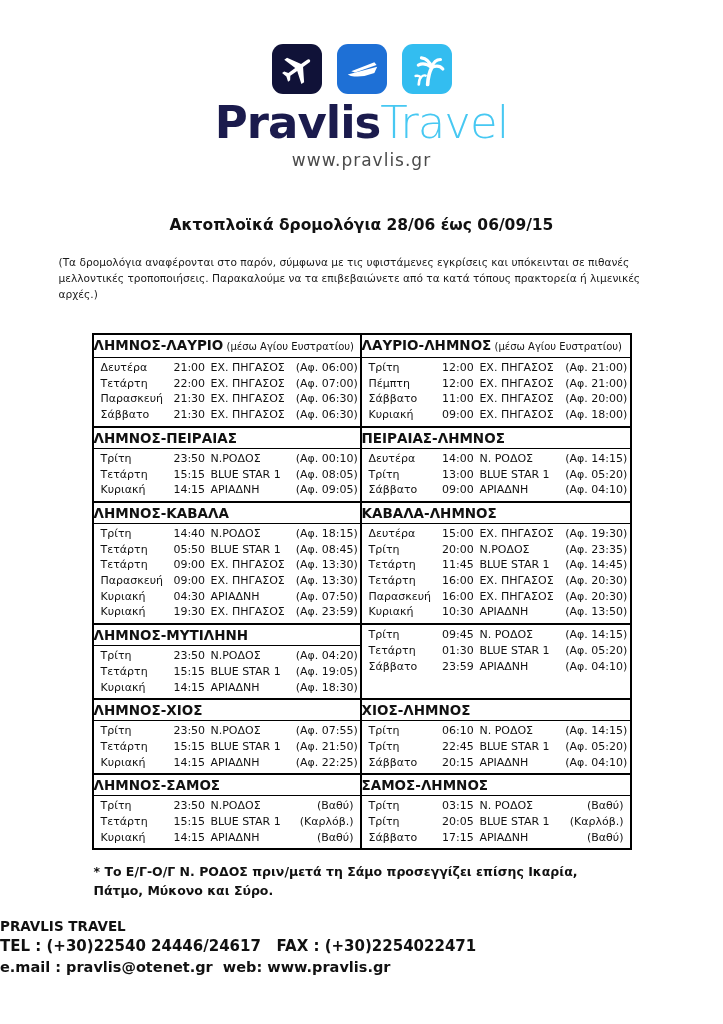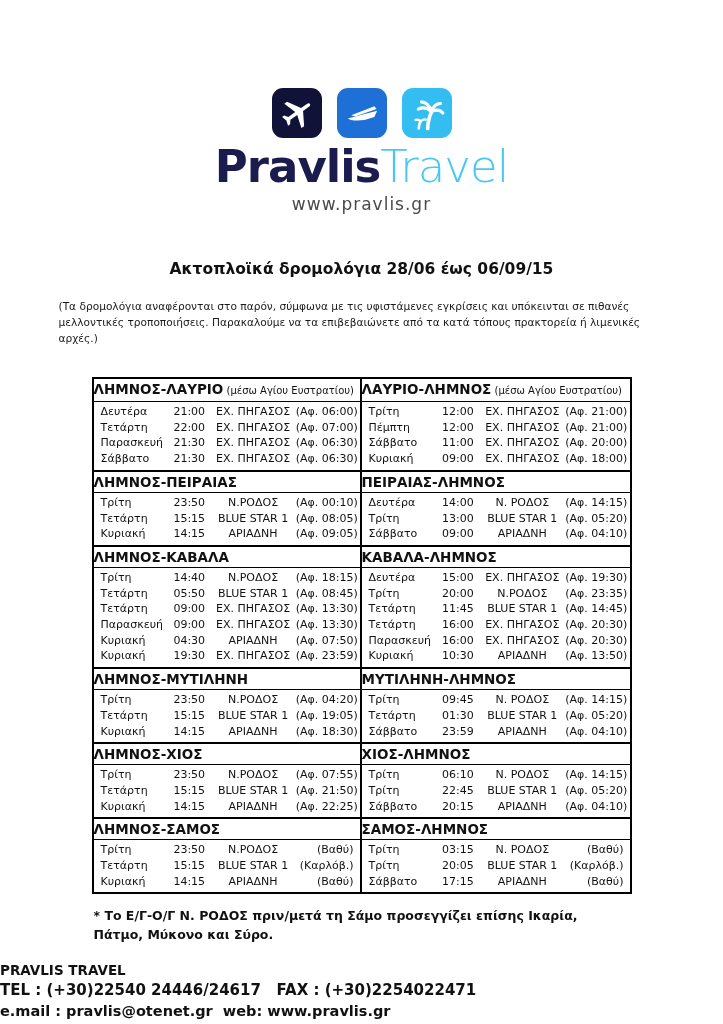--- a/index.html
+++ b/index.html
@@ -4,21 +4,21 @@
 <style>
   html,body{margin:0;padding:0;}
   body{
     width:723px;height:1024px;background:#ffffff;
     font-family:"DejaVu Sans",sans-serif;color:#111;
     -webkit-font-smoothing:antialiased;
   }
   .page{position:relative;width:723px;height:1024px;overflow:hidden;}
 
   
-  .logo{padding-top:88px;text-align:center;}
+  .logo{padding-top:44px;text-align:center;}
   .logo-icons{display:flex;justify-content:center;gap:15px;}
   .logo-icon{width:50px;height:50px;border-radius:11px;display:flex;align-items:center;justify-content:center;}
   .logo-icon svg{width:38px;height:38px;}
   .brand{margin-top:4px;font-size:45px;line-height:50px;letter-spacing:-1px;}
   .brand .dark{font-weight:800;}
   .brand .light{font-weight:300;}
   .website{margin-top:2px;font-size:17px;color:#4a4a4a;letter-spacing:1px;text-align:center;}
 
   
   .doc-title{margin-top:46px;text-align:center;font-size:15.5px;font-weight:bold;}
@@ -32,21 +32,21 @@
   .half.left{border-right:2px solid #000;}
   .sec-header{
     text-align:left;font-weight:bold;font-size:13.5px;line-height:20px;
     border-bottom:1.5px solid #000;white-space:nowrap;overflow:hidden;
   }
   .sec-header .note{font-weight:normal;font-size:10px;}
   .rows{padding:2px 0 3px;}
   .row{display:grid;grid-template-columns:28% 16% 32% 24%;font-size:11px;line-height:15.7px;}
   .c-day{text-align:left;padding-left:7px;}
   .c-time{text-align:center;}
-  .c-ship{text-align:center;white-space:nowrap;}
+  .c-ship{white-space:nowrap;}
   .c-arr{text-align:right;padding-right:6px;white-space:nowrap;}
 
   
   .footnote{width:536px;margin:12px auto 0;font-size:12.5px;font-weight:bold;line-height:19px;}
   .footer{margin-top:16px;text-align:left;font-weight:bold;}
   .footer .company{font-size:13.5px;line-height:20px;}
   .footer .telfax{font-size:15px;line-height:21px;white-space:pre-wrap;}
   .footer .emailweb{font-size:14.5px;line-height:21px;white-space:pre-wrap;}
 </style>
 </head>
@@ -305,21 +305,20 @@
             </div>
             <div class="row">
               <span class="c-day">Κυριακή</span>
               <span class="c-time">14:15</span>
               <span class="c-ship">ΑΡΙΑΔΝΗ</span>
               <span class="c-arr">(Αφ. 18:30)</span>
             </div>
           </div>
       </div>
       <div class="half right">
-        <div class="sec-header"><span class="route">ΜΥΤΙΛΗΝΗ-ΛΗΜΝΟΣ</span></div>
         <div class="rows">
             <div class="row">
               <span class="c-day">Τρίτη</span>
               <span class="c-time">09:45</span>
               <span class="c-ship">Ν. ΡΟΔΟΣ</span>
               <span class="c-arr">(Αφ. 14:15)</span>
             </div>
             <div class="row">
               <span class="c-day">Τετάρτη</span>
               <span class="c-time">01:30</span>

